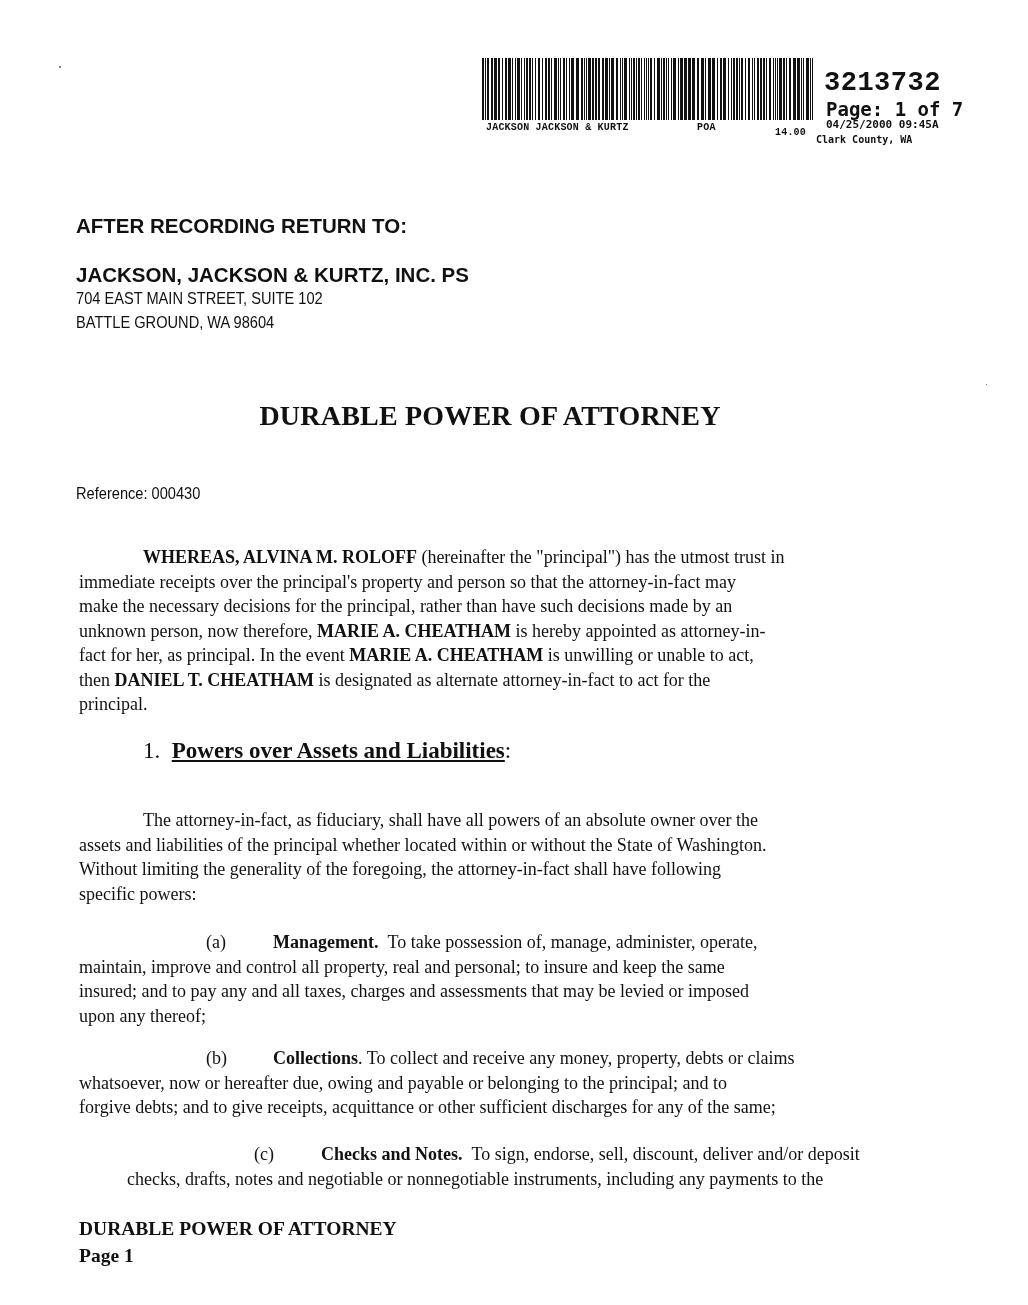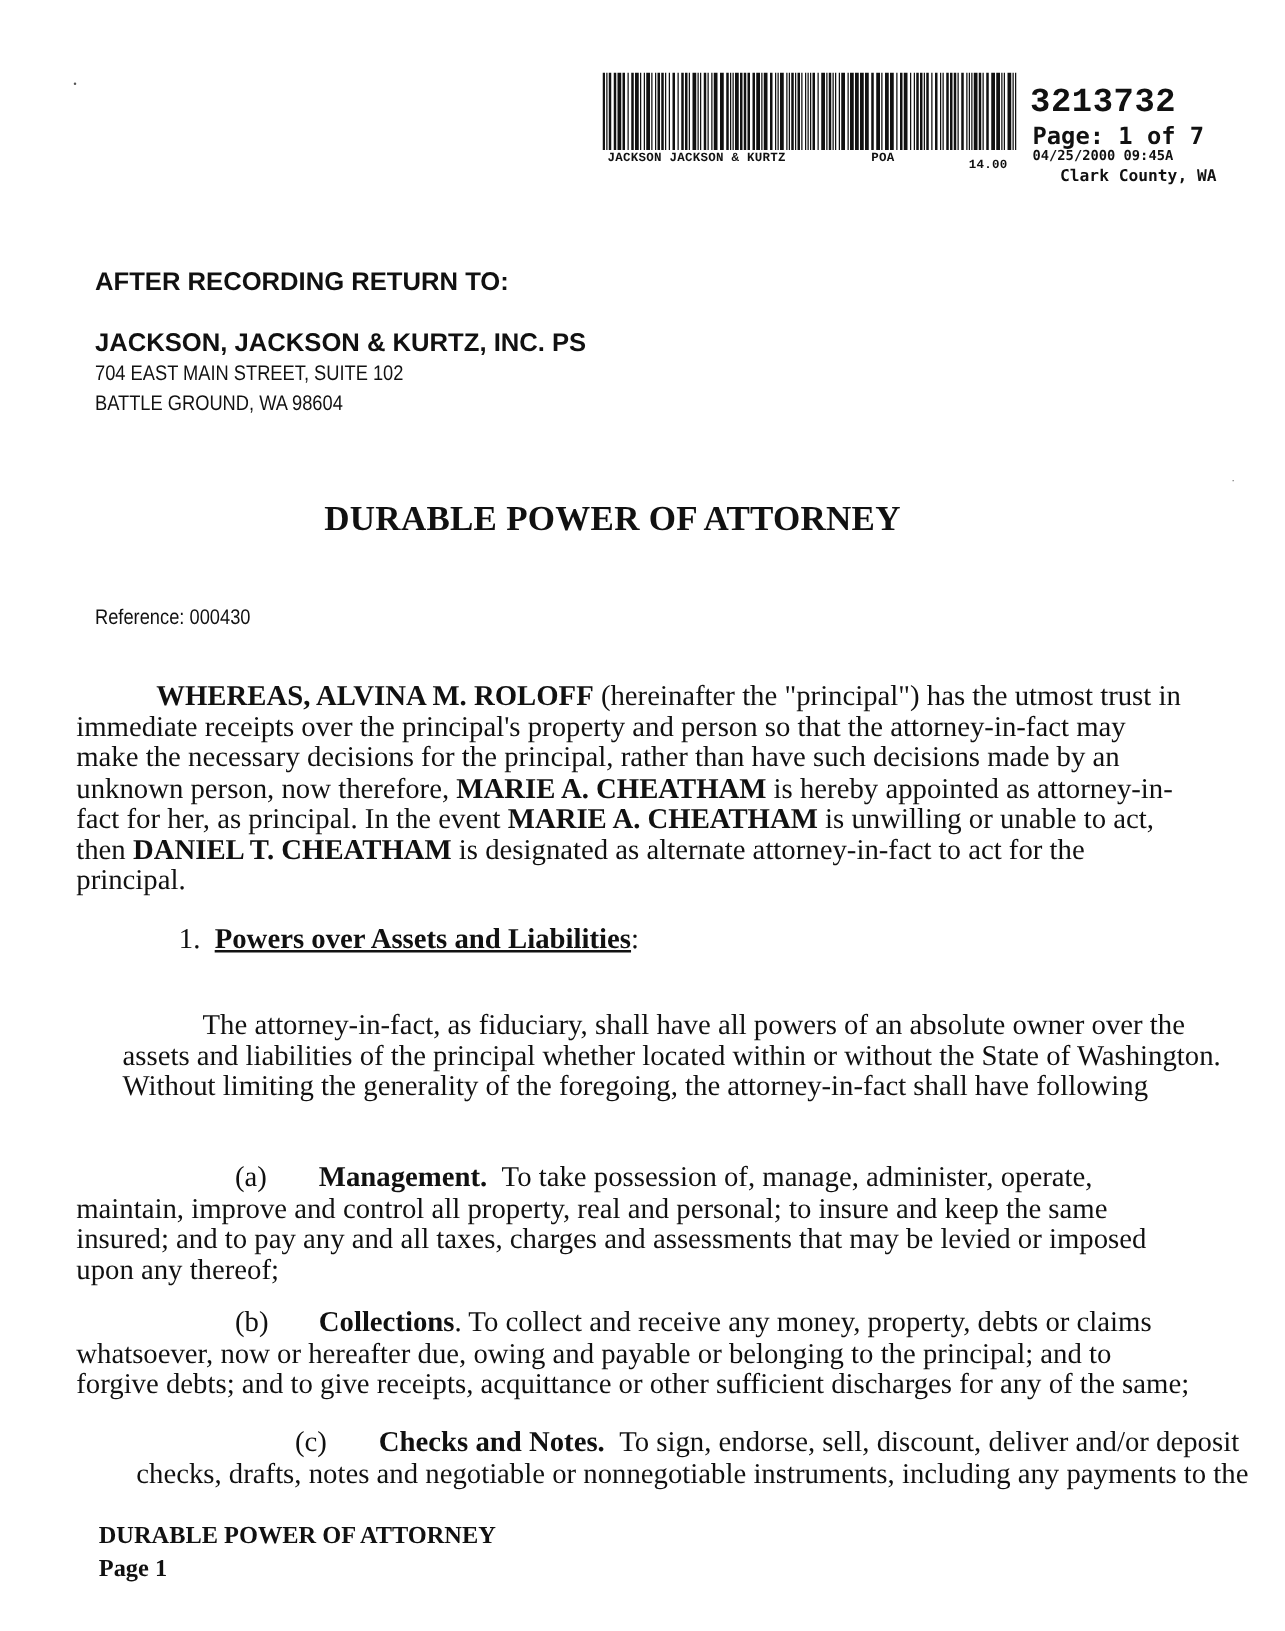--- a/index.html
+++ b/index.html
@@ -10,45 +10,45 @@
     .abs { position: absolute; }
     .dot { position: absolute; width: 2px; height: 2px; background: #555; border-radius: 1px; }
 
     
     #barcode { left: 482px; top: 58px; width: 335px; height: 62px; }
     .bc-caption { font-family: Liberation Mono, monospace; font-weight: bold; font-size: 10px; letter-spacing: 0.2px; top: 122px; }
     .stamp { font-family: "DejaVu Sans Mono", monospace; font-weight: bold; line-height: 1; }
     #rec-number { left: 824px; top: 68px; font-family: Liberation Mono, monospace; font-weight: bold; font-size: 27px; letter-spacing: 0.5px; }
     #rec-page { left: 826px; top: 100px; font-size: 19px; }
     #rec-date { left: 826px; top: 119px; font-size: 11px; }
-    #rec-county { left: 848px; top: 135px; font-size: 13px; }
+    #rec-county { left: 816px; top: 135px; font-size: 10px; }
 
     
     .sans { font-family: "Liberation Sans", sans-serif; }
     #return-heading { left: 76px; top: 214px; font-size: 20.5px; font-weight: bold; }
     #firm-name { left: 76px; top: 263px; font-size: 20.5px; font-weight: bold; }
     .addr { left: 76px; font-size: 17px; transform: scaleX(0.86); transform-origin: left; }
     #addr-1 { top: 289px; }
     #addr-2 { top: 313px; }
 
     #doc-title { left: 0; width: 980px; text-align: center; top: 400px; font-size: 28px; font-weight: bold; letter-spacing: 0.2px; }
     #reference { left: 76px; top: 484px; font-size: 17px; transform: scaleX(0.86); transform-origin: left; }
 
     
-    .para { position: absolute; left: 61px; width: 840px; font-size: 23px; line-height: 24.5px; }
+    .para { position: absolute; left: 79px; width: 840px; font-size: 18px; line-height: 24.5px; }
     .line { white-space: nowrap; display: block; }
     .ind1 { padding-left: 64px; }
     .ind-item { padding-left: 127px; }
     .ind-item .item-label { display: inline-block; width: 67px; }
     b { font-weight: bold; }
     u.heading-underline { text-decoration: underline; font-weight: bold; }
 
     #recital { top: 545px; }
     #section-1 { left: 143px; top: 738px; font-size: 23px; }
-    #sec-1-body { top: 808px; margin-left: 37px; }
+    #sec-1-body { top: 808px; }
     #item-a { top: 930px; font-family: Liberation Serif, serif; }
     #item-b { top: 1046px; }
     #item-c { top: 1142px; margin-left: 48px; }
 
     #footer { left: 79px; top: 1215px; font-size: 19.5px; font-weight: bold; line-height: 27px; }
   </style>
 </head>
 <body>
 
 <div class="dot" style="left:59px;top:66px;"></div>
@@ -194,20 +194,21 @@
 
 <div id="section-1" class="abs">
   <span>1.</span>&nbsp;
   <u class="heading-underline">Powers over Assets and Liabilities</u><span>:</span>
 </div>
 
 <div id="sec-1-body" class="para">
   <span class="line ind1">The attorney-in-fact, as fiduciary, shall have all powers of an absolute owner over the</span>
   <span class="line">assets and liabilities of the principal whether located within or without the State of Washington.</span>
   <span class="line">Without limiting the generality of the foregoing, the attorney-in-fact shall have following</span>
+  <span class="line">specific powers:</span>
 </div>
 
 <div id="item-a" class="para">
   <span class="line ind-item"><span class="item-label">(a)</span><b>Management.</b>&nbsp;&nbsp;<span>To take possession of, manage, administer, operate,</span></span>
   <span class="line">maintain, improve and control all property, real and personal; to insure and keep the same</span>
   <span class="line">insured; and to pay any and all taxes, charges and assessments that may be levied or imposed</span>
   <span class="line">upon any thereof;</span>
 </div>
 
 <div id="item-b" class="para">

